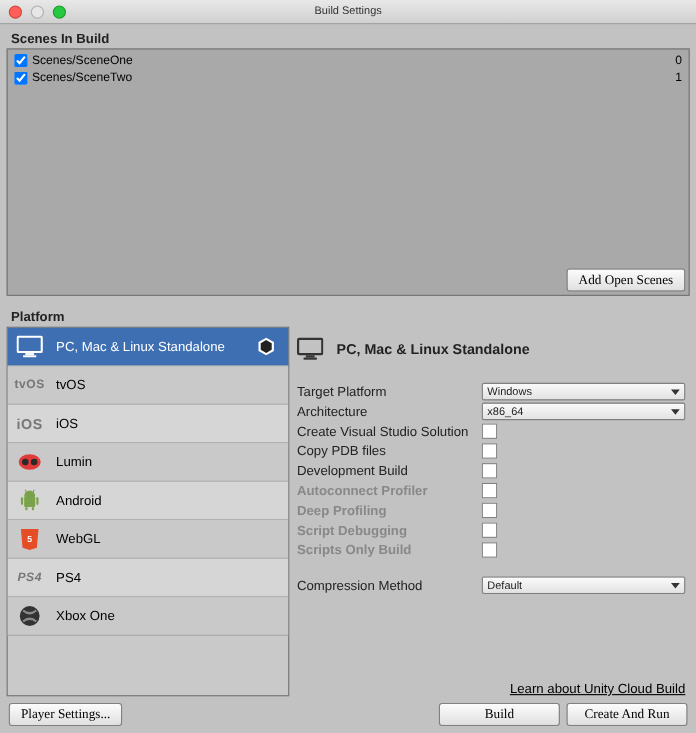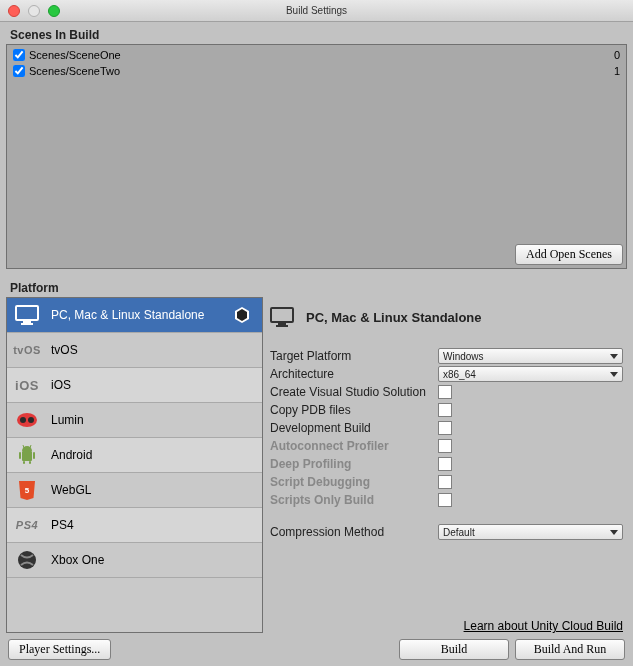--- a/index.html
+++ b/index.html
@@ -316,16 +316,16 @@
 
       <div style="flex:1"></div>
       <div class="link">Learn about Unity Cloud Build</div>
     </div>
   </div>
 
   <div class="footer">
     <button class="unity-btn">Player Settings...</button>
     <div class="spacer"></div>
     <button class="unity-btn wide">Build</button>
-    <button class="unity-btn wide">Build And Run</button>
+    <button class="unity-btn wide">Create And Run</button>
   </div>
 
 </div>
 
 </body></html>

